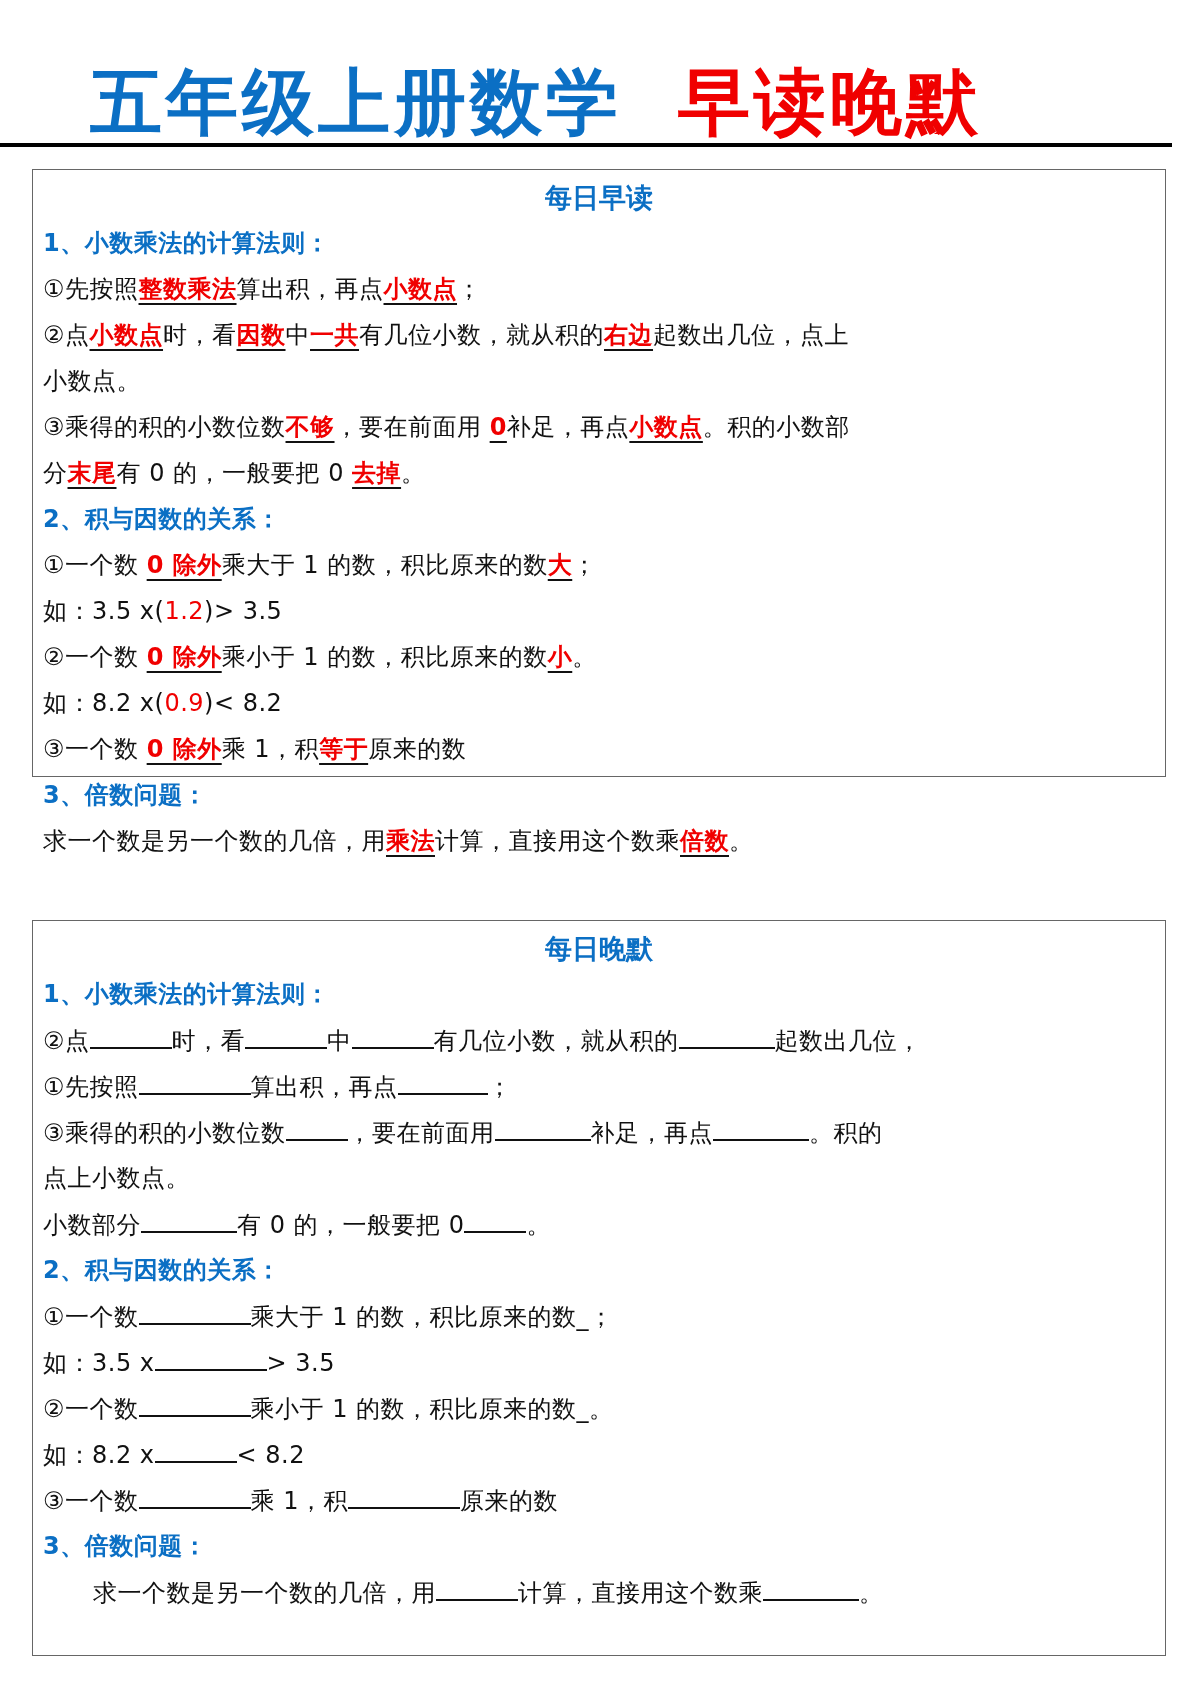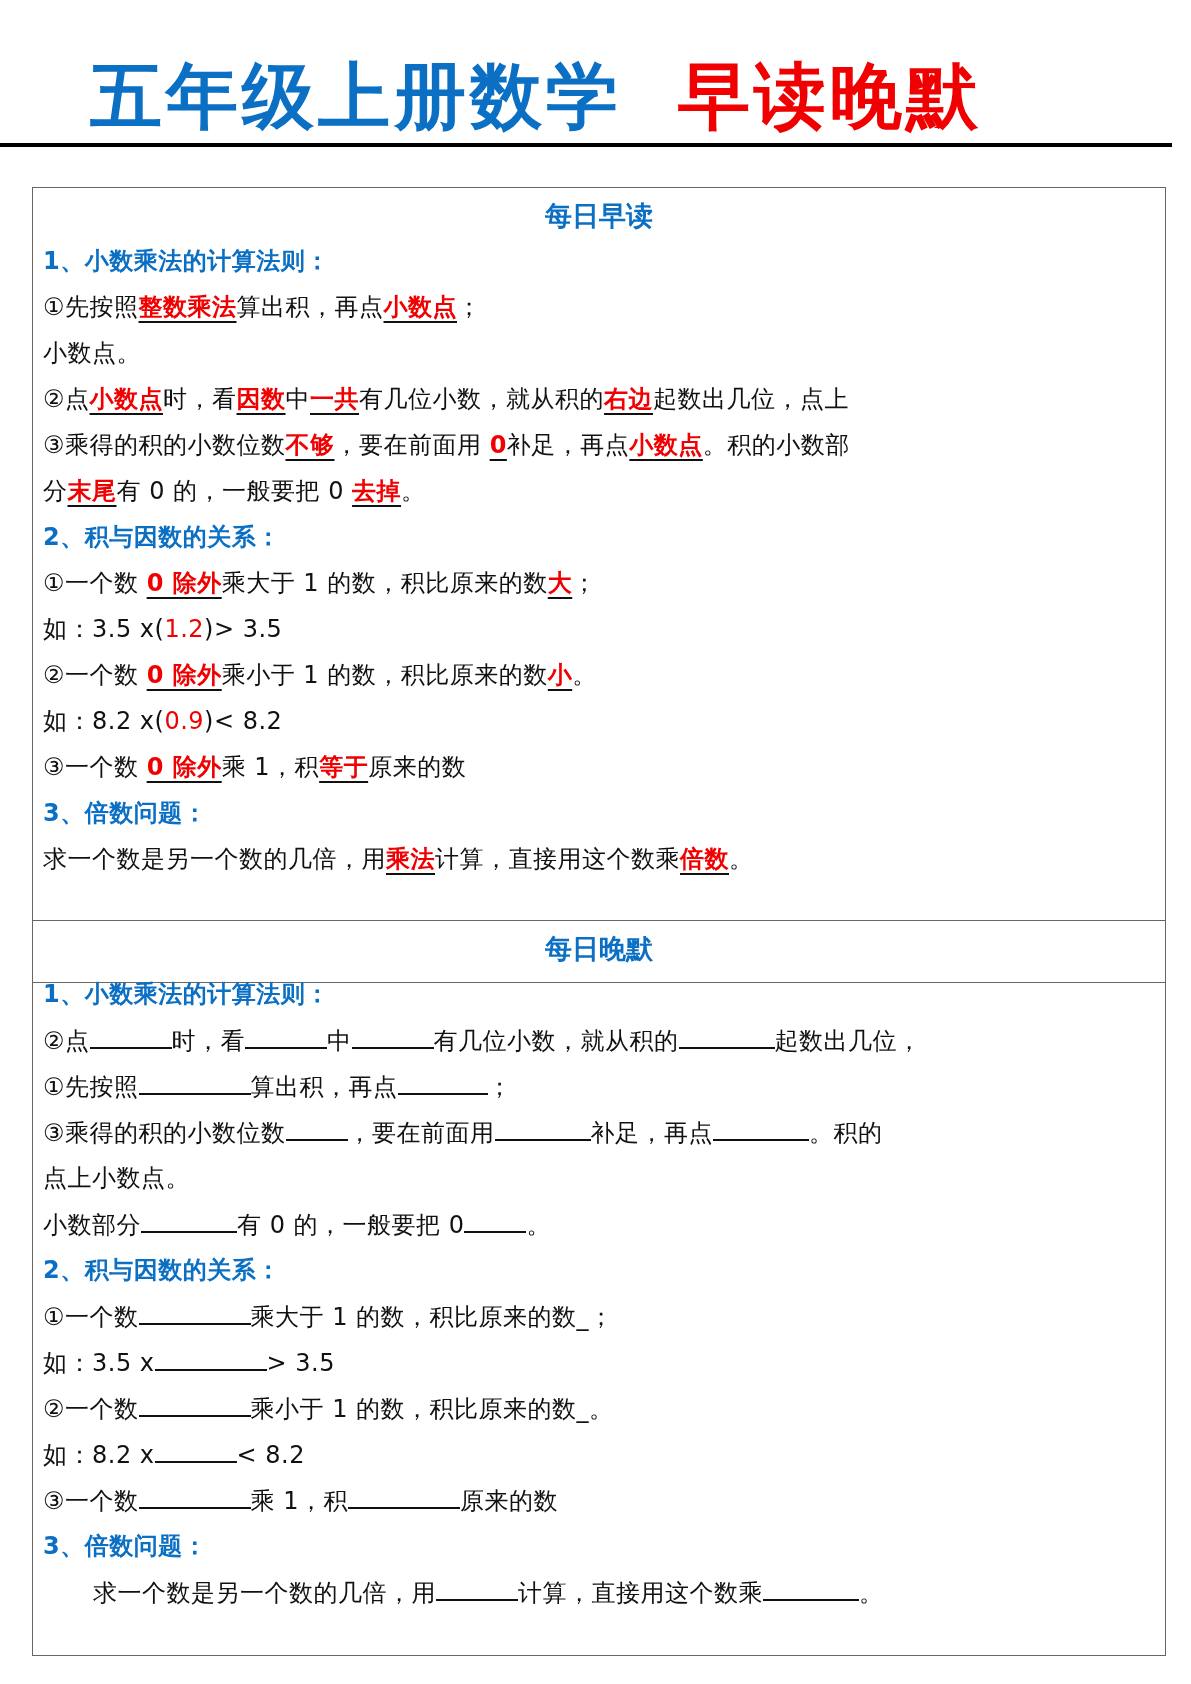--- a/index.html
+++ b/index.html
@@ -5,34 +5,33 @@
     html, body { margin: 0; padding: 0; background: #ffffff; }
     body {
       width: 1191px; height: 1684px; position: relative; overflow: hidden;
       font-family: "DejaVu Sans", "Liberation Sans", sans-serif;
       color: #111;
     }
     .title {
       position: absolute; top: 62px; left: 0; width: 1072px;
       text-align: center; font-size: 72px; font-weight: bold; line-height: 80px;
       letter-spacing: 4px;
-      font-family: Liberation Mono, monospace;
     }
     .title .blue { color: #0b6fc4; }
     .title .red { color: #f00000; margin-left: 56px; }
     .title-rule {
       position: absolute; top: 143px; left: 0; width: 1172px; height: 4px;
       background: #000;
     }
     .panel {
       position: absolute; left: 32px; width: 1134px;
       border: 1.5px solid #666; box-sizing: border-box;
       padding: 6px 10px 0 10px;
     }
-    .panel.morning { top: 187px; height: 796px; }
+    .panel.morning { top: 169px; height: 608px; }
     .panel.evening { top: 920px; height: 736px; }
     .panel-title {
       text-align: center; color: #0b6fc4; font-weight: bold;
       font-size: 27px; height: 44px; line-height: 44px;
     }
     .line {
       font-size: 24px; height: 46px; line-height: 46px;
       white-space: nowrap; letter-spacing: 0.5px;
     }
     .heading { color: #0b6fc4; font-weight: bold; }
@@ -56,24 +55,24 @@
 </div>
 <div class="title-rule"></div>
 
 <div class="panel morning">
   <div class="panel-title">每日早读</div>
 
   <div class="line heading">1、小数乘法的计算法则：</div>
   <div class="line">
     <span>①先按照</span><span class="ans">整数乘法</span><span>算出积，再点</span><span class="ans">小数点</span><span>；</span>
   </div>
-  <div class="line">小数点。</div>
   <div class="line">
     <span>②点</span><span class="ans">小数点</span><span>时，看</span><span class="ans">因数</span><span>中</span><span class="ans">一共</span><span>有几位小数，就从积的</span><span class="ans">右边</span><span>起数出几位，点上</span>
   </div>
+  <div class="line">小数点。</div>
   <div class="line">
     <span>③乘得的积的小数位数</span><span class="ans">不够</span><span>，要在前面用 </span><span class="ans">0</span><span>补足，再点</span><span class="ans">小数点</span><span>。积的小数部</span>
   </div>
   <div class="line">
     <span>分</span><span class="ans">末尾</span><span>有 0 的，一般要把 0 </span><span class="ans">去掉</span><span>。</span>
   </div>
 
   <div class="line heading">2、积与因数的关系：</div>
   <div class="line">
     <span>①一个数 </span><span class="ans">0 除外</span><span>乘大于 1 的数，积比原来的数</span><span class="ans">大</span><span>；</span>

